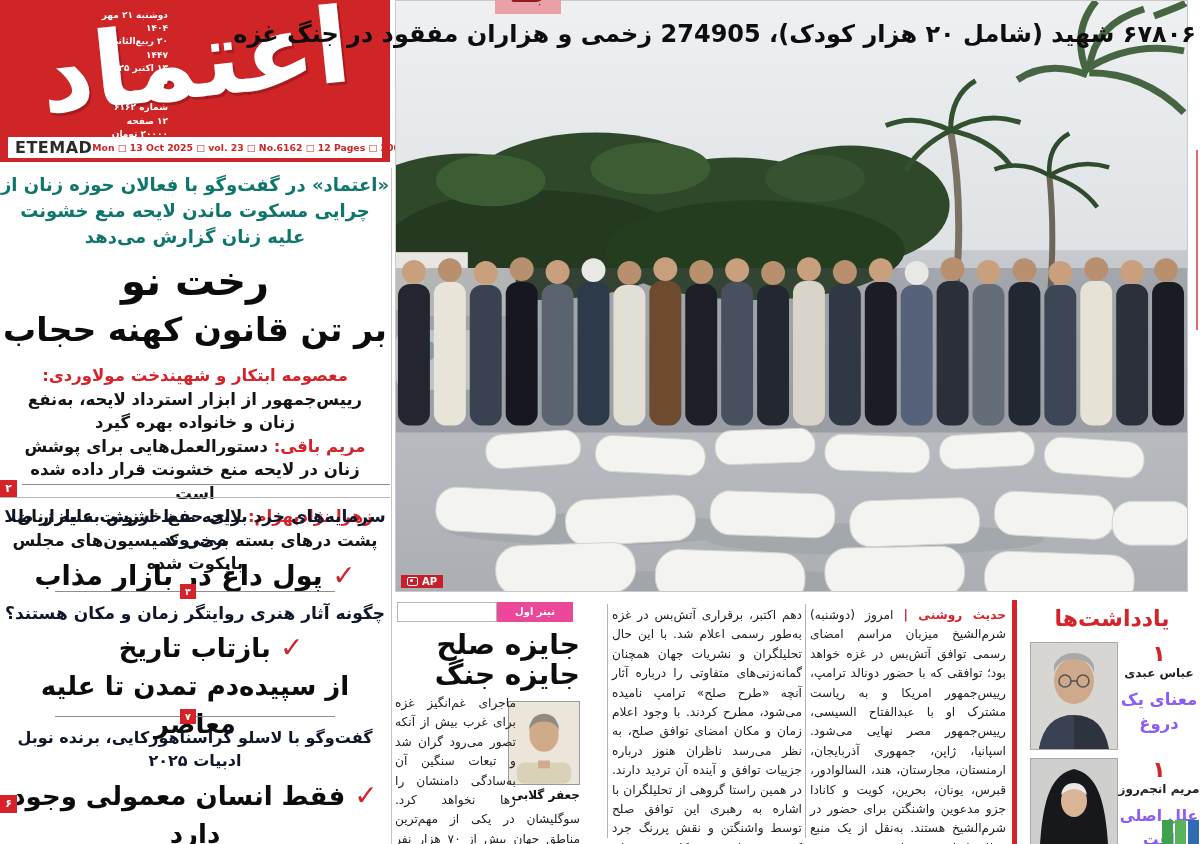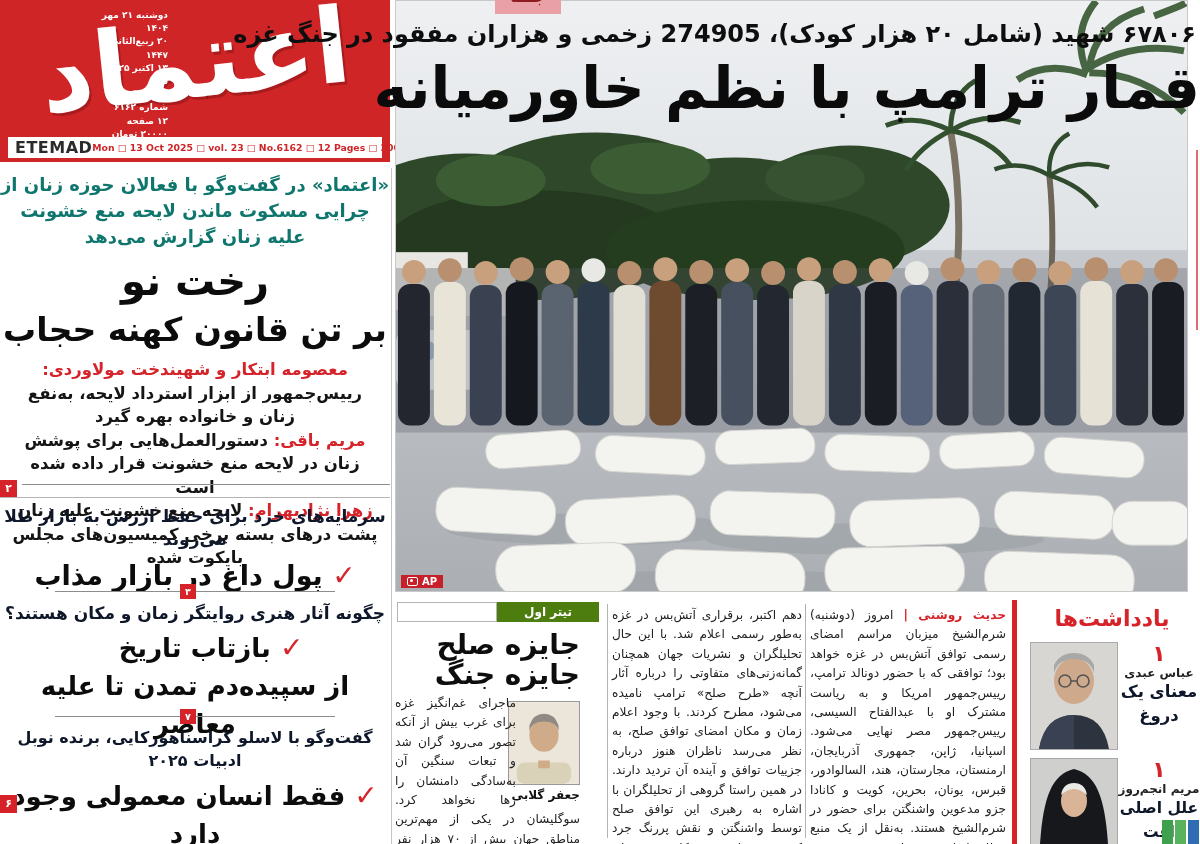--- a/index.html
+++ b/index.html
@@ -46,41 +46,41 @@
   .badge-edge{left:0;width:17px;height:18px;font-size:11px;line-height:18px;}
   .badge-mid{width:16px;height:15px;font-size:9.5px;line-height:15px;}
   .teaser-kicker{font-size:17px;font-weight:bold;line-height:23px;color:#0f172a;}
   .teaser-title{font-size:26px;font-weight:bold;line-height:38px;color:#0c0c0c;}
   .chk{color:#d6232a;font-size:28px;}
   
   .vline{position:absolute;top:604px;bottom:6px;width:1px;background:#b3b3b3;}
   .body-txt{font-size:12.2px;line-height:19.4px;text-align:justify;text-align-last:right;color:#222;}
   .col-titr{position:absolute;left:395px;top:602px;width:210px;height:242px;direction:rtl;}
   .titr-head-bar{position:absolute;left:2px;top:0;width:100px;height:20px;background:#fff;border:1px solid #b5b5b5;box-sizing:border-box;}
-  .titr-label{position:absolute;left:102px;top:0;width:102px;height:20px;background:#4d7c0f;color:#fff;
-           font-size:12px;font-weight:bold;line-height:20px;text-align:center;}
+  .titr-label{position:absolute;left:102px;top:0;width:76px;height:20px;background:#ec4899;color:#fff;
+           font-size:10px;font-weight:bold;line-height:20px;text-align:center;}
   .titr-inner{position:absolute;left:0;right:25px;top:28px;}
   .titr-title{font-size:28px;font-weight:bold;line-height:30px;text-align:right;color:#0d0d0d;}
   .titr-fig{float:right;width:56px;margin:7px 0 2px 8px;text-align:left;}
   .titr-fig svg{border:1px solid #999;display:block;}
   .titr-author{font-size:12px;font-weight:bold;margin-top:3px;color:#111;white-space:nowrap;}
   .col-mid{position:absolute;left:612px;top:606px;width:190px;direction:rtl;}
   .col-right{position:absolute;left:810px;top:606px;width:196px;direction:rtl;}
   .lead-red{color:#d6232a;font-weight:bold;}
   
   .notes-bar{position:absolute;left:1012px;top:600px;bottom:0;width:5px;background:#d6232a;}
   .notes-col{position:absolute;left:1024px;top:604px;width:176px;direction:rtl;text-align:center;}
   .notes-title{color:#d6232a;font-size:22px;font-weight:bold;line-height:30px;}
   .note-item{display:flex;flex-direction:row;margin-top:8px;align-items:flex-start;}
   .note-photo{flex:0 0 auto;margin-left:6px;}
   .note-photo svg{border:1px solid #aaa;display:block;}
   .note-meta{flex:1;text-align:center;}
   .note-num{color:#d6232a;font-size:22px;font-weight:bold;line-height:24px;}
   .note-author{font-size:12px;font-weight:bold;color:#222;line-height:14px;}
-  .note-title{font-size:16.5px;font-weight:bold;line-height:24px;color:#0f172a;}
+  .note-title{font-size:16.5px;font-weight:bold;line-height:24px;color:#8b5cf6;margin-top:8px;}
   .corner-bars{position:absolute;left:1162px;top:820px;width:38px;height:24px;display:flex;gap:2px;align-items:flex-end;direction:ltr;}
   .corner-bars i{display:block;width:11px;height:100%;}
 </style>
 </head>
 <body>
 
 <div id="page">
 
   <div class="masthead" style="background: rgb(207, 37, 39);">
     <div class="logo-fa">اعتماد</div>
@@ -280,31 +280,30 @@
       </svg>
       <div class="ap-badge">
         <span class="cam"></span>
         <span>AP</span>
       </div>
     </div>
     <div class="cropped-tab">
       <span>جـــا</span>
     </div>
     <div class="kicker">۶۷۸۰۶ شهید (شامل ۲۰ هزار کودک)، 274905 زخمی و هزاران مفقود در جنگ غزه</div>
-    <div class="main-headline">قمار ترامپ با نظم خاورمیانه</div>
   </div>
   <div class="right-mark"></div>
 
   <div class="v-rule"></div>
 
   <div class="lc" style="top:172px;">
     <div class="lc-kicker">«اعتماد» در گفت‌وگو با فعالان حوزه زنان از چرایی مسکوت ماندن لایحه منع خشونت علیه زنان گزارش می‌دهد</div>
     <div class="lc-h1a" style="margin-top:6px;">رخت نو</div>
     <div class="lc-h1b">بر تن قانون کهنه حجاب</div>
-    <div class="lc-quotes" style="margin-top:4px;padding:0 12px;">
+    <div class="lc-quotes" style="margin-top:10px;padding:0 12px;">
       <span class="qname">معصومه ابتکار و شهیندخت مولاوردی:</span>
       <span>رییس‌جمهور از ابزار استرداد لایحه، به‌نفع زنان و خانواده بهره گیرد</span><br>
       <span class="qname">مریم باقی:</span>
       <span>دستورالعمل‌هایی برای پوشش زنان در لایحه منع خشونت قرار داده شده است</span><br>
       <span class="qname">زهرا نژادبهرام:</span>
       <span>لایحه منع خشونت علیه زنان پشت درهای بسته برخی کمیسیون‌های مجلس بایکوت شده</span>
     </div>
   </div>
 
   <div class="badge badge-edge" style="top:480px;">۲</div>

